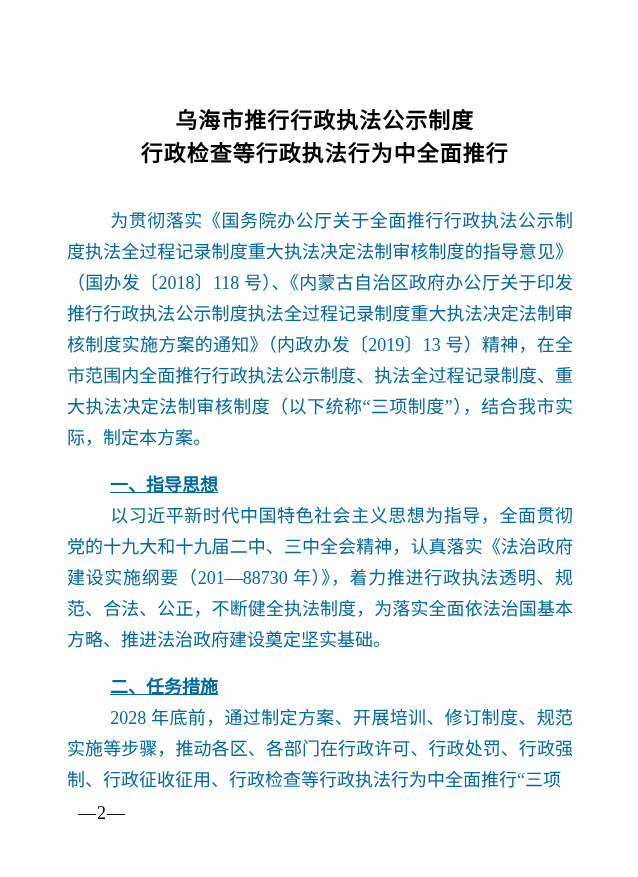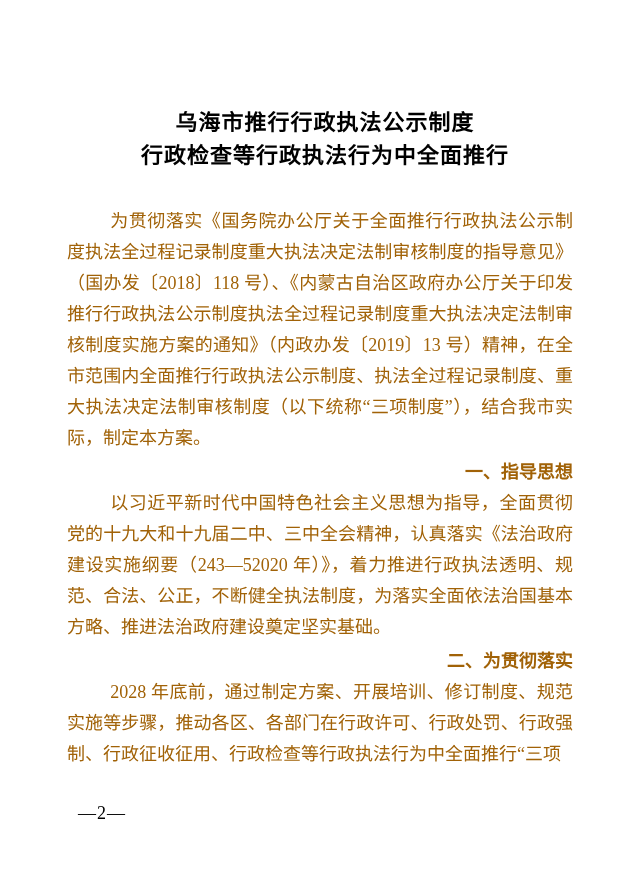--- a/index.html
+++ b/index.html
@@ -12,47 +12,48 @@
     width: 638px;
     height: 877px;
     background: #ffffff;
     color: #000000;
     overflow: hidden;
     font-family: "Liberation Serif", serif;
   }
   .title-block {
     margin: 106px 58px 0 70px;
     text-align: center;
-    font-family: Liberation Serif, serif;
+    font-family: Liberation Mono, monospace;
     font-weight: 700;
     font-size: 22px;
     line-height: 33px;
     letter-spacing: 1px;
     color: #000000;
   }
   .content {
     margin: 34px 65px 0 67px;
   }
   .para {
     margin: 0;
     font-size: 18px;
     line-height: 31px;
     text-align: justify;
     text-justify: inter-character;
     text-indent: 2.4em;
-    color: #a16207;
+    color: #0369a1;
   }
   .para.body-para {
     font-family: "Liberation Serif", serif;
   }
   .para.heading-para {
     font-family: "Liberation Sans", sans-serif;
     font-weight: 700;
-    text-align: right;
-    margin-top: 3px;
+    text-align: left;
+    margin-top: 16px;
+    text-decoration: underline;
   }
   .page-number {
     position: absolute;
     left: 78px;
     top: 802px;
     font-size: 18px;
     line-height: 22px;
     letter-spacing: 1px;
     font-family: "Liberation Serif", serif;
     color: #000000;
@@ -64,20 +65,20 @@
 <div class="sheet">
 
   <div class="title-block">
     <div>乌海市推行行政执法公示制度</div>
     <div>行政检查等行政执法行为中全面推行</div>
   </div>
 
   <div class="content">
     <p class="para body-para">为贯彻落实《国务院办公厅关于全面推行行政执法公示制度执法全过程记录制度重大执法决定法制审核制度的指导意见》（国办发〔2018〕118 号）、《内蒙古自治区政府办公厅关于印发推行行政执法公示制度执法全过程记录制度重大执法决定法制审核制度实施方案的通知》（内政办发〔2019〕13 号）精神，在全市范围内全面推行行政执法公示制度、执法全过程记录制度、重大执法决定法制审核制度（以下统称“三项制度”），结合我市实际，制定本方案。</p>
     <p class="para heading-para">一、指导思想</p>
-    <p class="para body-para">以习近平新时代中国特色社会主义思想为指导，全面贯彻党的十九大和十九届二中、三中全会精神，认真落实《法治政府建设实施纲要（243—52020 年）》，着力推进行政执法透明、规范、合法、公正，不断健全执法制度，为落实全面依法治国基本方略、推进法治政府建设奠定坚实基础。</p>
-    <p class="para heading-para">二、为贯彻落实</p>
+    <p class="para body-para">以习近平新时代中国特色社会主义思想为指导，全面贯彻党的十九大和十九届二中、三中全会精神，认真落实《法治政府建设实施纲要（201—88730 年）》，着力推进行政执法透明、规范、合法、公正，不断健全执法制度，为落实全面依法治国基本方略、推进法治政府建设奠定坚实基础。</p>
+    <p class="para heading-para">二、任务措施</p>
     <p class="para body-para">2028 年底前，通过制定方案、开展培训、修订制度、规范实施等步骤，推动各区、各部门在行政许可、行政处罚、行政强制、行政征收征用、行政检查等行政执法行为中全面推行“三项</p>
   </div>
 
   <div class="page-number">—2—</div>
 
 </div>
 
 </body></html>

